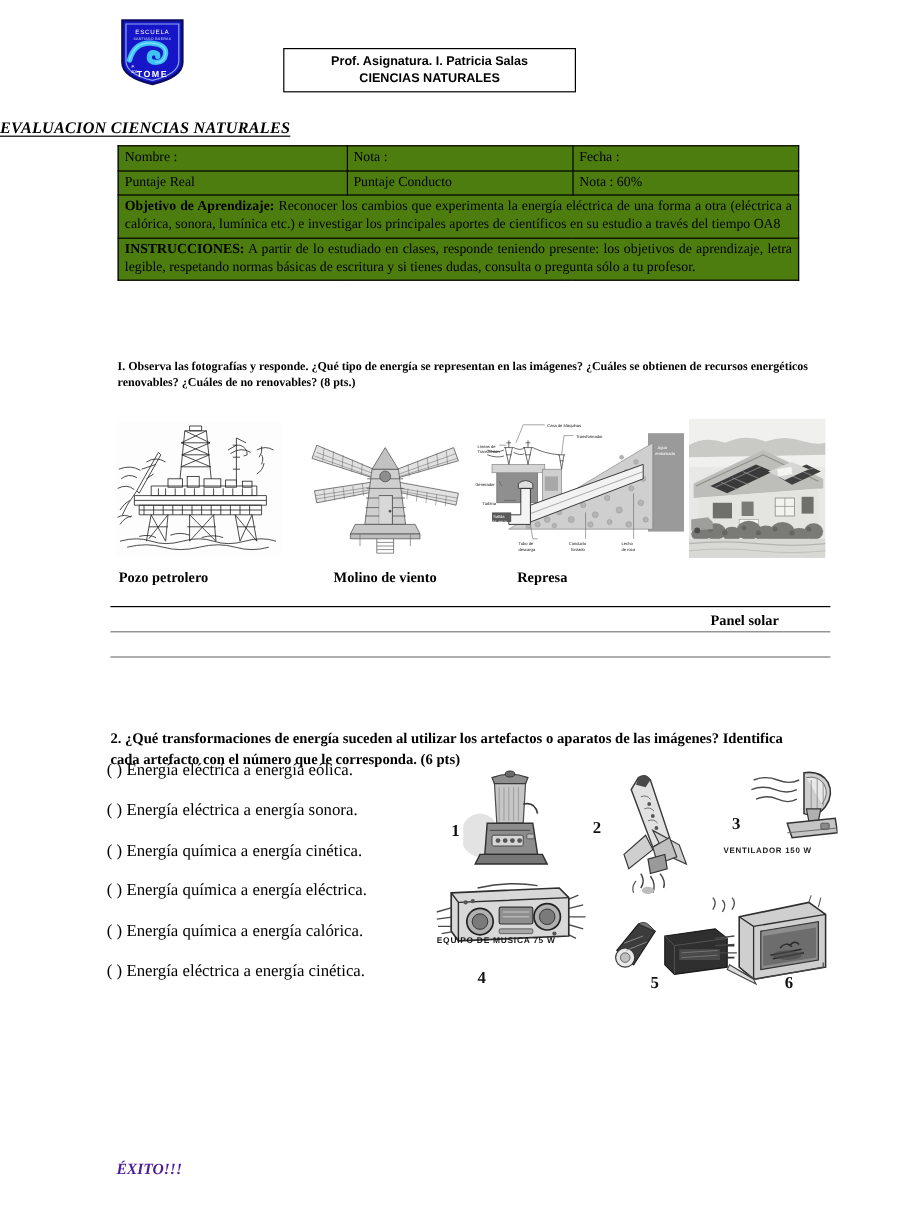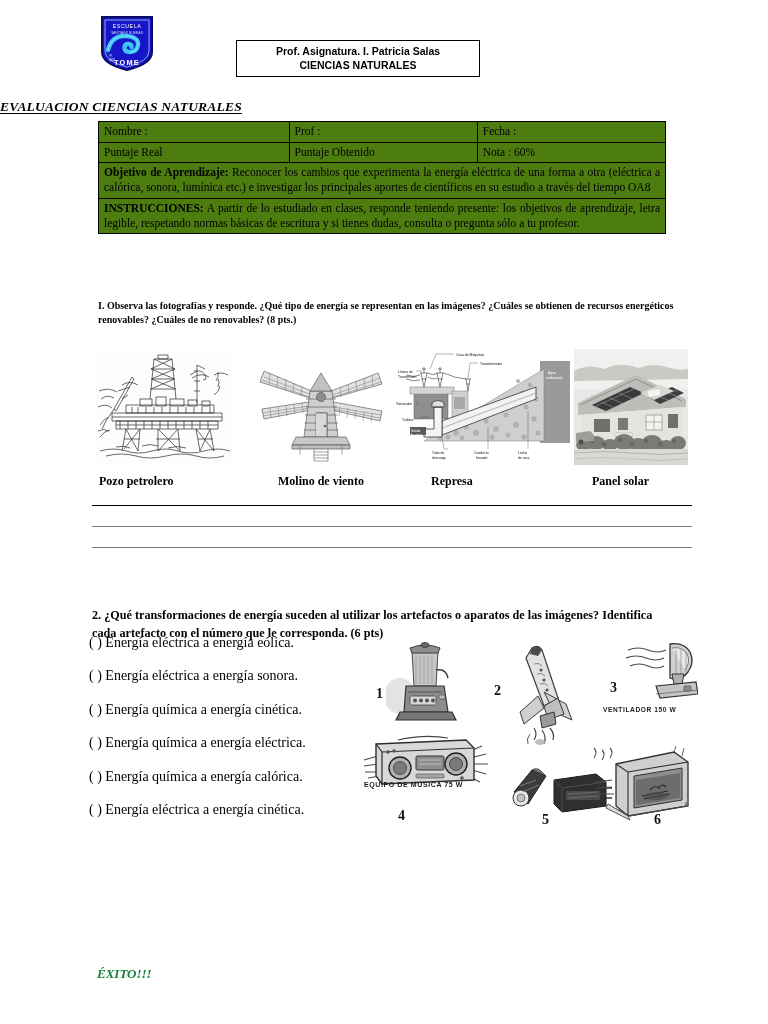--- a/index.html
+++ b/index.html
@@ -133,21 +133,21 @@
     width: 600px;
     height: 20px;
     font-size: 12px;
     font-weight: bold;
     font-family: "Liberation Serif", serif;
   }
   .caption { position: absolute; top: 0; white-space: nowrap; }
   .cap-1 { left: 3px; }
   .cap-2 { left: 182px; }
   .cap-3 { left: 335px; }
-  .cap-4 { left: 496px; }
+  .cap-4 { left: 496px; margin-top: 36px; }
 
   
   .rules {
     position: absolute;
     left: 92px; top: 505px;
     width: 600px;
   }
   .rule {
     height: 0;
     border-bottom: 1px solid #000;
@@ -206,21 +206,21 @@
   }
   .appl svg { display: block; }
 
   
   .footer {
     position: absolute;
     left: 97px; top: 966px;
     font-style: italic;
     font-weight: bold;
     font-size: 13px;
-    color: #15803d;
+    color: #4c1d95;
   }
 </style>
 </head>
 <body>
 
 <div class="page">
 
   <div class="header-row">
 
     <div class="logo">
@@ -244,26 +244,26 @@
   </div>
 
   <div class="eval-title">
     <span>EVALUACION CIENCIAS NATURALES</span>
   </div>
 
   <table class="info-table">
     <tbody>
         <tr>
       <td class="col-a">Nombre :</td>
-      <td class="col-b">Prof :</td>
+      <td class="col-b">Nota :</td>
       <td class="col-c">Fecha :</td>
     </tr>
     <tr>
       <td class="col-a">Puntaje Real</td>
-      <td class="col-b">Puntaje Obtenido</td>
+      <td class="col-b">Puntaje Conducto</td>
       <td class="col-c">Nota : 60%</td>
     </tr>
     <tr>
       <td class="para-cell" colspan="3"><b>Objetivo de Aprendizaje:</b><span> Reconocer los cambios que experimenta la energía eléctrica de una forma a otra (eléctrica a calórica, sonora, lumínica etc.) e investigar los principales aportes de científicos en su estudio a través del tiempo OA8</span></td>
     </tr>
     <tr>
       <td class="para-cell" colspan="3"><b>INSTRUCCIONES:</b><span> A partir de lo estudiado en clases, responde teniendo presente: los objetivos de aprendizaje, letra legible, respetando normas básicas de escritura y si tienes dudas, consulta o pregunta sólo a tu profesor.</span></td>
     </tr>
   </tbody>
     </table>

